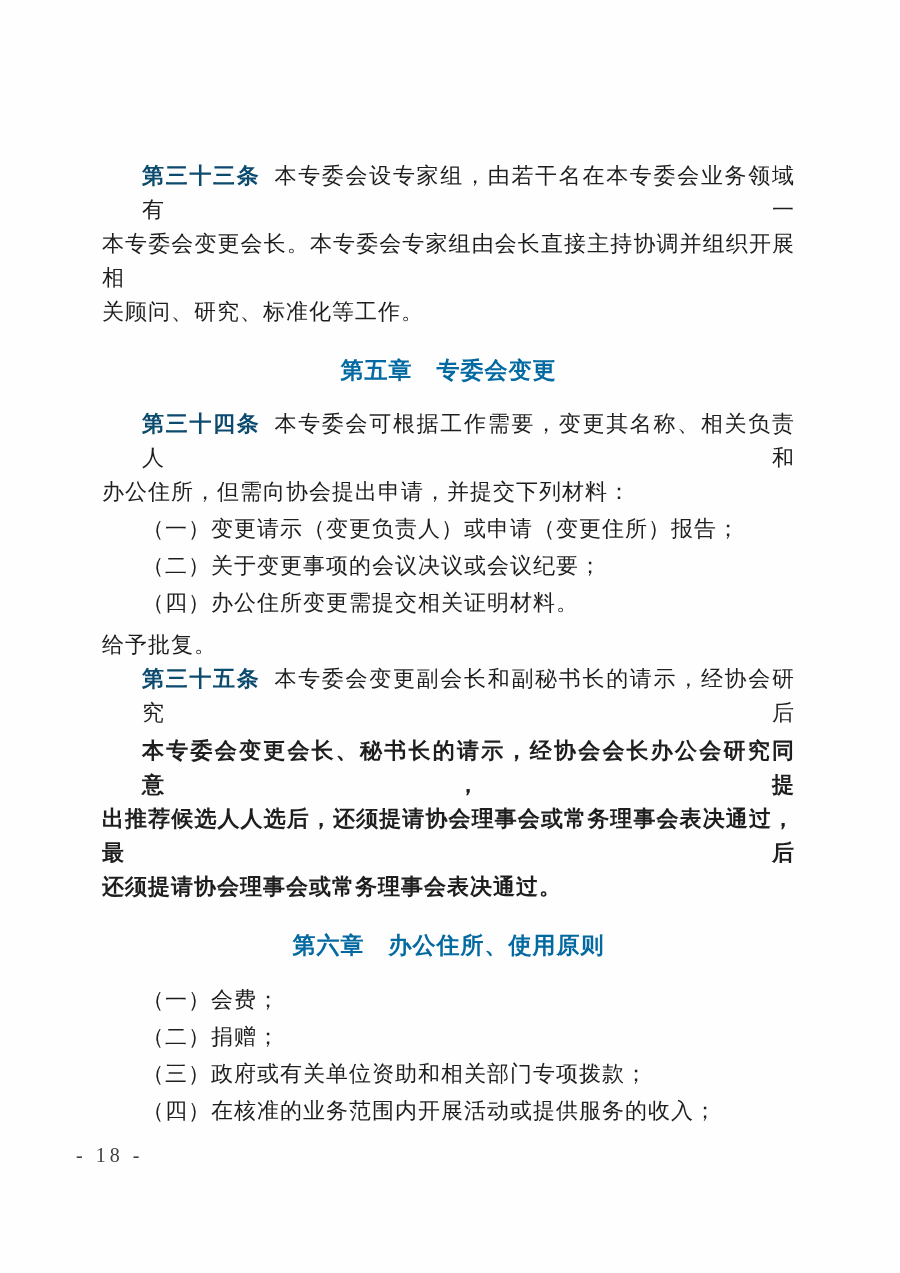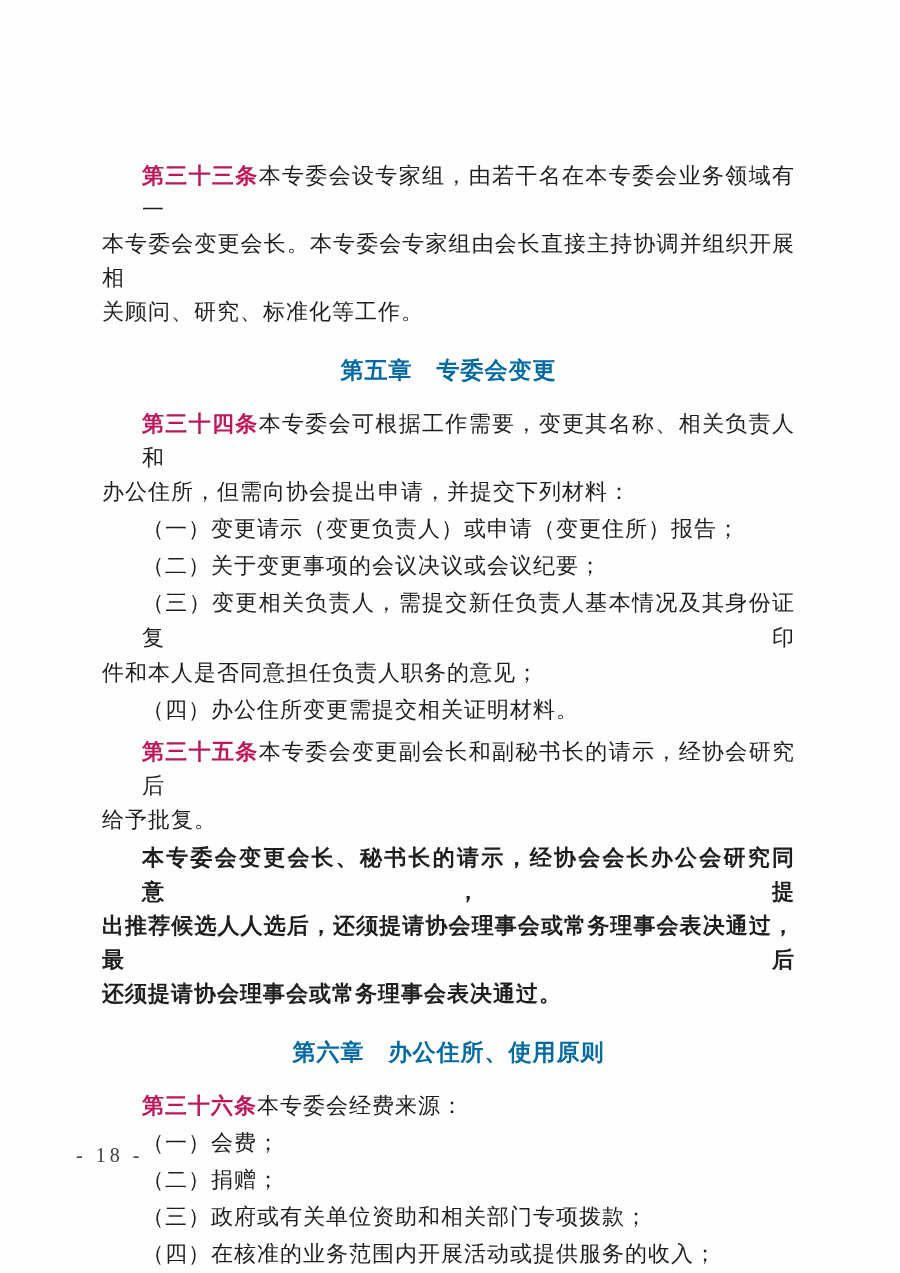--- a/index.html
+++ b/index.html
@@ -51,21 +51,22 @@
     font-weight: bold;
     font-size: 23px;
     line-height: 34px;
     letter-spacing: 1px;
     color: #0369a1;
   }
 
   .article-label {
     font-family: "Liberation Sans", "DejaVu Sans", sans-serif;
     font-weight: bold;
-    color: #be185d;
+    color: #0c4a6e;
+    margin-right: 14px;
   }
 
   .page-number {
     position: absolute;
     left: 76px;
     top: 1141px;
     font-size: 20px;
     line-height: 28px;
     letter-spacing: 4px;
     color: #404040;
@@ -87,39 +88,32 @@
         <div class="line indent fill"><span class="article-label">第三十四条</span><span>本专委会可根据工作需要，变更其名称、相关负责人和</span></div>
         <div class="line">办公住所，但需向协会提出申请，并提交下列材料：</div>
       </div>
       <div class="block item">
         <div class="line indent">（一）变更请示（变更负责人）或申请（变更住所）报告；</div>
       </div>
       <div class="block item">
         <div class="line indent">（二）关于变更事项的会议决议或会议纪要；</div>
       </div>
       <div class="block item">
-        <div class="line indent fill">（三）变更相关负责人，需提交新任负责人基本情况及其身份证复印</div>
-        <div class="line">件和本人是否同意担任负责人职务的意见；</div>
-      </div>
-      <div class="block item">
         <div class="line indent">（四）办公住所变更需提交相关证明材料。</div>
       </div>
       <div class="block article">
+        <div class="line">给予批复。</div>
         <div class="line indent fill"><span class="article-label">第三十五条</span><span>本专委会变更副会长和副秘书长的请示，经协会研究后</span></div>
-        <div class="line">给予批复。</div>
       </div>
       <div class="block paragraph">
         <div class="line indent fill">本专委会变更会长、秘书长的请示，经协会会长办公会研究同意，提</div>
         <div class="line fill">出推荐候选人人选后，还须提请协会理事会或常务理事会表决通过，最后</div>
         <div class="line">还须提请协会理事会或常务理事会表决通过。</div>
       </div>
       <div class="block chapter">第六章　办公住所、使用原则</div>
-      <div class="block article">
-        <div class="line indent"><span class="article-label">第三十六条</span><span>本专委会经费来源：</span></div>
-      </div>
       <div class="block item">
         <div class="line indent">（一）会费；</div>
       </div>
       <div class="block item">
         <div class="line indent">（二）捐赠；</div>
       </div>
       <div class="block item">
         <div class="line indent">（三）政府或有关单位资助和相关部门专项拨款；</div>
       </div>
       <div class="block item">

